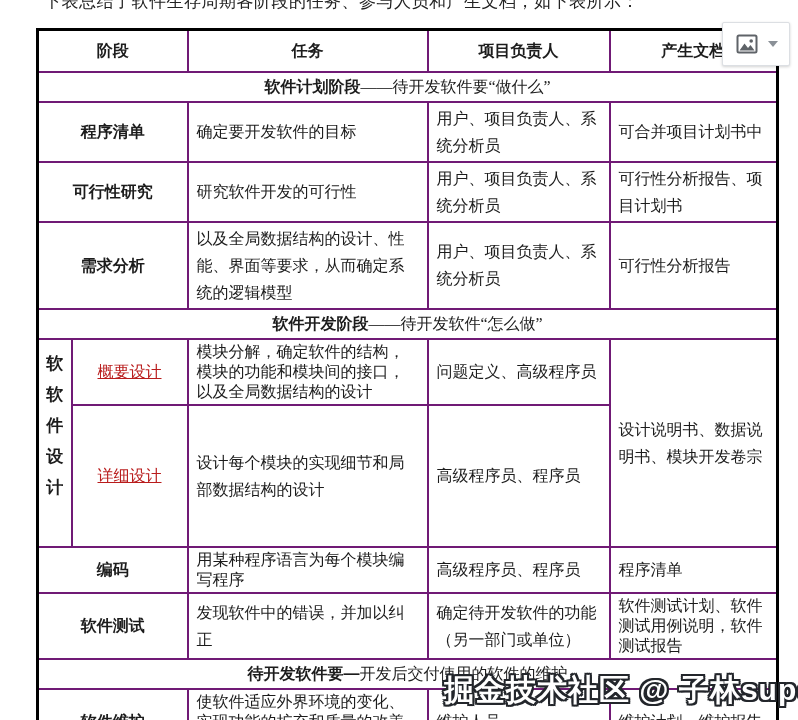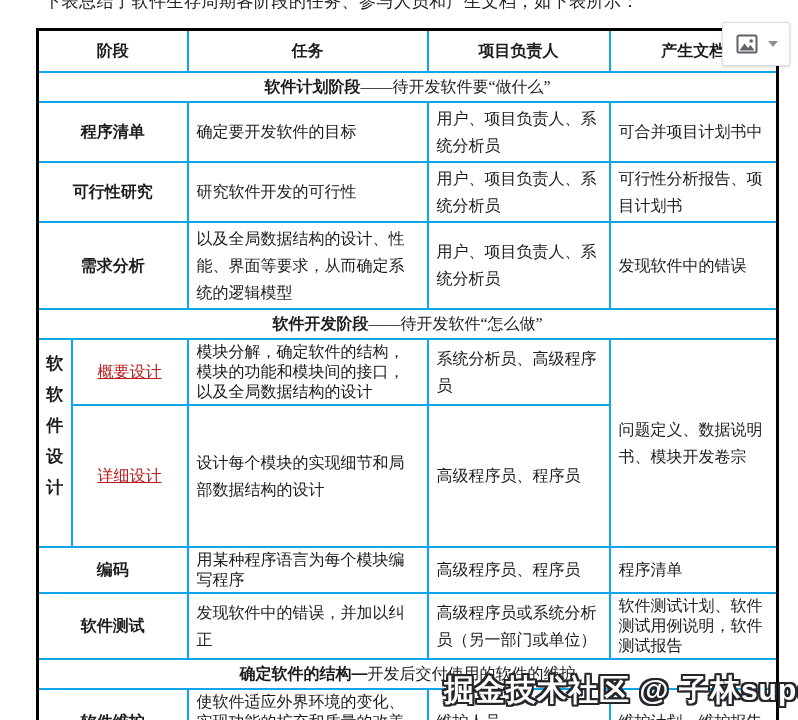--- a/index.html
+++ b/index.html
@@ -11,21 +11,21 @@
   
   .clip-line{position:absolute;left:44px;top:0;width:648px;height:15px;overflow:hidden;}
   .clip-line span{display:block;margin-top:-10px;font-size:17px;letter-spacing:.5px;white-space:nowrap;color:#222;}
 
   
   table.lifecycle{
     position:absolute;left:36px;top:28px;width:740px;
     border-collapse:collapse;table-layout:fixed;
     border:3px solid #000;
   }
-  td{border:2px solid #0ea5e9;padding:2px 8px;font-size:16px;line-height:27px;vertical-align:middle;word-break:break-all;}
+  td{border:2px solid #701a75;padding:2px 8px;font-size:16px;line-height:27px;vertical-align:middle;word-break:break-all;}
   td.phase{text-align:center;font-weight:bold;font-family:"Liberation Sans",sans-serif;padding:2px 2px;}
   td.phase.sub{font-weight:normal;font-family:"Liberation Serif",serif;color:#b91c1c;text-decoration:underline;}
   td.task,td.part,td.doc{text-align:left;}
   td.tight{line-height:20px;}
   tr.bar td{padding:1px 6px;line-height:26px;text-align:center;word-break:keep-all;}
   tr.bar b{font-family:"Liberation Sans",sans-serif;}
   td.vlabel{
     padding:8px 2px 2px 2px;text-align:center;vertical-align:top;
     font-weight:bold;font-family:"Liberation Sans",sans-serif;
     font-size:17px;line-height:31px;word-break:break-all;
@@ -89,57 +89,57 @@
     <td class="phase" colspan="2">可行性研究</td>
     <td class="task">研究软件开发的可行性</td>
     <td class="part">用户、项目负责人、系统分析员</td>
     <td class="doc">可行性分析报告、项目计划书</td>
   </tr>
 
   <tr style="height:84px">
     <td class="phase" colspan="2">需求分析</td>
     <td class="task">以及全局数据结构的设计、性能、界面等要求，从而确定系统的逻辑模型</td>
     <td class="part">用户、项目负责人、系统分析员</td>
-    <td class="doc">发现软件中的错误</td>
+    <td class="doc">可行性分析报告</td>
   </tr>
 
   <tr class="bar" style="height:28px">
     <td colspan="5"><b>软件开发阶段</b><span>——待开发软件“怎么做”</span></td>
   </tr>
 
   <tr style="height:61px">
     <td class="vlabel" rowspan="2">软软件设计</td>
     <td class="phase sub">概要设计</td>
     <td class="task tight">模块分解，确定软件的结构，模块的功能和模块间的接口，以及全局数据结构的设计</td>
-    <td class="part">系统分析员、高级程序员</td>
-    <td class="doc" rowspan="2">问题定义、数据说明书、模块开发卷宗</td>
+    <td class="part">问题定义、高级程序员</td>
+    <td class="doc" rowspan="2">设计说明书、数据说明书、模块开发卷宗</td>
   </tr>
 
   <tr style="height:142px">
     <td class="phase sub">详细设计</td>
     <td class="task">设计每个模块的实现细节和局部数据结构的设计</td>
     <td class="part">高级程序员、程序员</td>
   </tr>
 
   <tr style="height:43px">
     <td class="phase" colspan="2">编码</td>
     <td class="task tight">用某种程序语言为每个模块编写程序</td>
     <td class="part">高级程序员、程序员</td>
     <td class="doc">程序清单</td>
   </tr>
 
   <tr style="height:63px">
     <td class="phase" colspan="2">软件测试</td>
     <td class="task">发现软件中的错误，并加以纠正</td>
-    <td class="part">高级程序员或系统分析员（另一部门或单位）</td>
+    <td class="part">确定待开发软件的功能（另一部门或单位）</td>
     <td class="doc tight">软件测试计划、软件测试用例说明，软件测试报告</td>
   </tr>
 
   <tr class="bar" style="height:29px">
-    <td colspan="5"><b>确定软件的结构—</b><span>开发后交付使用的软件的维护</span></td>
+    <td colspan="5"><b>待开发软件要—</b><span>开发后交付使用的软件的维护</span></td>
   </tr>
 
   <tr style="height:67px">
     <td class="phase" colspan="2">软件维护</td>
     <td class="task tight">使软件适应外界环境的变化、实现功能的扩充和质量的改善而修改软件</td>
     <td class="part">维护人员</td>
     <td class="doc">维护计划、维护报告</td>
   </tr>
 </tbody>
   </table>

